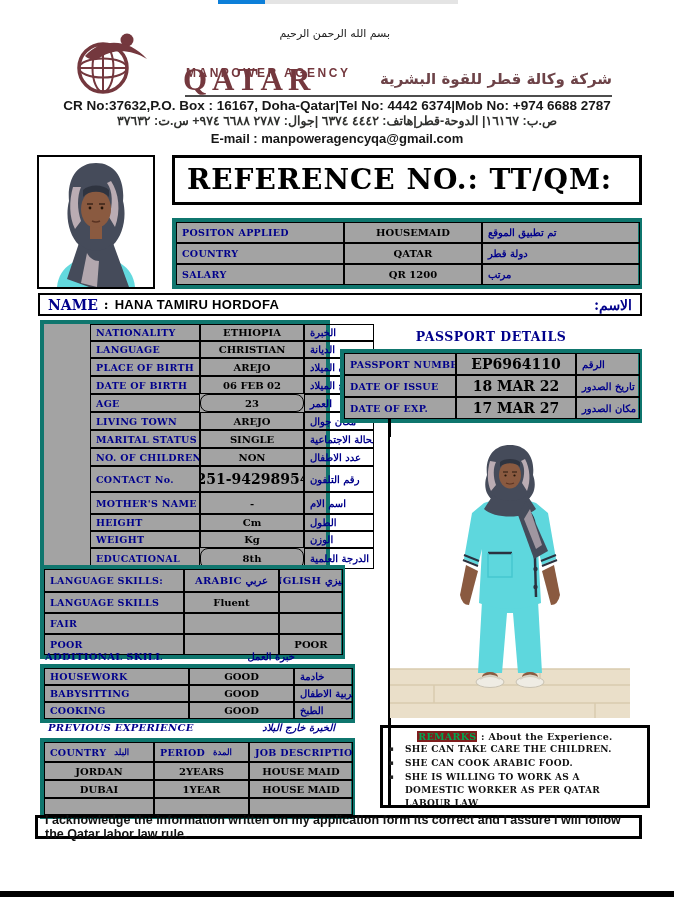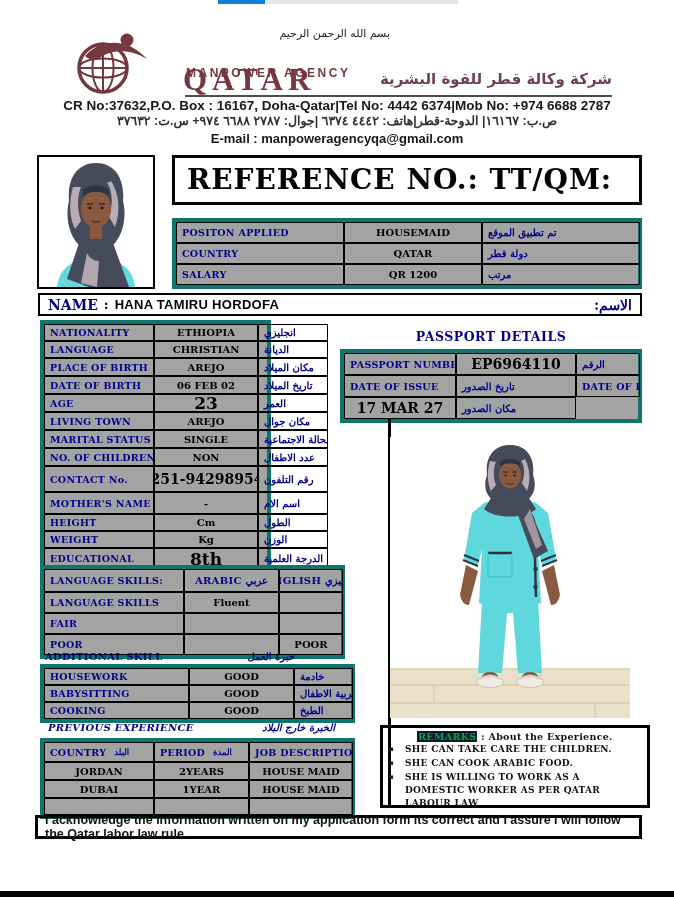--- a/index.html
+++ b/index.html
@@ -34,48 +34,48 @@
   .refbox { left:172px; top:155px; width:470px; height:50px; border:3px solid #000; padding:5px 0 0 12px;
             font-size:28px; font-weight:800; letter-spacing:1px; color:#000; }
 
   
   .tbl { display:grid; border:4px solid #0f766e; background:#a3a3a3; }
   .tbl > div { border:1px solid #000; display:flex; align-items:center; padding:0 5px; font-weight:bold; overflow:hidden; white-space:nowrap; }
   .lbl { color:#00008b; font-size:9.5px; letter-spacing:.3px; }
   .val { justify-content:center; color:#000; font-size:10px; }
   .ar  { justify-content:flex-end; direction:rtl; color:#00008b; font-size:10px; }
   .big { font-size:14px; }
-  .med { font-size:17px; }
+  .med { font-size:10px;border-radius:8px; }
 
   .postbl { left:172px; top:218px; width:470px; grid-template-columns:168px 138px 158px; grid-auto-rows:21px; }
   .namerow { left:38px; top:293px; width:604px; height:23px; border:2px solid #000; display:flex; align-items:center; padding:0 8px; }
   .namerow .nm-l { color:#00008b; font-size:14px; font-weight:bold; }
   .namerow .nm-sep { color:#000; font-size:13px; font-weight:bold; margin:0 6px; }
   .namerow .nm-v { color:#000; font-size:13px; font-weight:bold; font-family:"Liberation Sans",sans-serif; letter-spacing:.3px; }
   .namerow .nm-ar { margin-left:auto; color:#00008b; font-size:14px; font-weight:bold; direction:rtl; }
 
-  .perstbl { left:40px; top:320px; width:231px; grid-template-columns:110px 104px 70px;
-             grid-template-rows:17px 17px 18px 18px 18px 18px 18px 18px 26px 22px 17px 17px 21px; }
+  .perstbl { left:40px; top:320px; width:290px; grid-template-columns:110px 104px 70px;
+             grid-template-rows:17px 17px 18px 18px 18px 18px 18px 18px 26px 22px 17px 17px 21px;padding-left:46px; }
   .ppt-title { left:340px; top:329px; width:302px; text-align:center; color:#00008b; font-size:12.5px; font-weight:bold; letter-spacing:.5px; }
   .ppttbl { left:340px; top:349px; width:302px; grid-template-columns:112px 120px 64px; grid-auto-rows:22px; }
   .langtbl { left:40px; top:565px; width:305px; grid-template-columns:140px 95px 64px; grid-template-rows:23px 21px 21px 21px; }
   .addtitle { left:40px; top:651px; width:315px; display:flex; justify-content:space-between; }
   .addtitle .t { color:#00008b; font-size:10px; font-weight:bold; letter-spacing:.3px; padding-left:5px; }
   .addtitle .ta { color:#00008b; font-size:10px; font-weight:bold; direction:rtl; padding-right:60px; }
   .addtbl { left:40px; top:664px; width:315px; grid-template-columns:145px 105px 59px; grid-auto-rows:17px; }
   .pretitle { left:40px; top:722px; width:315px; display:flex; justify-content:space-between;font-style:italic; }
   .pretitle .t { color:#00008b; font-size:10px; font-weight:bold; letter-spacing:.3px; padding-left:8px; }
   .pretitle .ta { color:#00008b; font-size:10px; font-weight:bold; direction:rtl; padding-right:20px; }
   .exptbl { left:40px; top:738px; width:315px; grid-template-columns:110px 95px 104px; grid-template-rows:20px 18px 18px 17px; }
   .hdr-ar { color:#00008b; font-size:8.5px; margin-left:8px; direction:rtl; }
 
   
   .remarks { left:380px; top:725px; width:270px; height:83px; border:3px solid #000; padding:3px 4px; }
   .rem-head { text-align:center; font-size:9.5px; font-weight:bold; color:#111; letter-spacing:.3px; }
-  .rem-head .green { color:#00a550; background:#0f172a; padding:0 1px; }
+  .rem-head .green { color:#00a550; background:#7f1d1d; padding:0 1px; }
   .rem-item { display:flex; margin-top:1px; }
   .rem-item .bullet { width:18px; font-size:7px; color:#222; padding-left:2px; line-height:13px; }
   .rem-item .txt { width:230px; font-size:9px; font-weight:bold; color:#111; letter-spacing:.3px; line-height:13px; white-space:normal; }
 
   .ack { left:35px; top:815px; width:607px; height:24px; border:3px solid #000; display:flex; align-items:center; padding:0 7px;
          font-family:"Liberation Sans",sans-serif; font-size:12.5px; font-weight:bold; color:#111; }
   .bottom-line { left:0; top:891px; width:674px; height:6px; background:#000; }
 </style>
 </head>
 <body>
@@ -144,21 +144,21 @@
   <div class="abs namerow">
     <span class="nm-l">NAME</span>
     <span class="nm-sep">:</span>
     <span class="nm-v">HANA TAMIRU HORDOFA</span>
     <span class="nm-ar">الاسم:</span>
   </div>
 
   <div class="abs tbl perstbl">
     <div class="lbl">NATIONALITY</div>
     <div class="val">ETHIOPIA</div>
-    <div class="ar">انجليزي</div>
+    <div class="ar">الخبرة</div>
     <div class="lbl">LANGUAGE</div>
     <div class="val">CHRISTIAN</div>
     <div class="ar">الديانة</div>
     <div class="lbl">PLACE OF BIRTH</div>
     <div class="val">AREJO</div>
     <div class="ar">مكان الميلاد</div>
     <div class="lbl">DATE OF BIRTH</div>
     <div class="val">06 FEB 02</div>
     <div class="ar">تاريخ الميلاد</div>
     <div class="lbl">AGE</div>
@@ -189,20 +189,21 @@
     <div class="val med">8th</div>
     <div class="ar">الدرجة العلمية</div>
   </div>
 
   <div class="abs ppt-title">PASSPORT DETAILS</div>
   <div class="abs tbl ppttbl">
     <div class="lbl">PASSPORT NUMBER</div>
     <div class="val big">EP6964110</div>
     <div class="ar">الرقم</div>
     <div class="lbl">DATE OF ISSUE</div>
+    <div class="val big">18 MAR 22</div>
     <div class="ar">تاريخ الصدور</div>
     <div class="lbl">DATE OF EXP.</div>
     <div class="val big">17 MAR 27</div>
     <div class="ar">مكان الصدور</div>
   </div>
 
   <div class="abs photo-vline"></div>
   <div class="abs fullbody">
     <svg width="240" height="281" viewBox="0 0 240 281">
       <rect width="240" height="281" fill="#ffffff"></rect>

